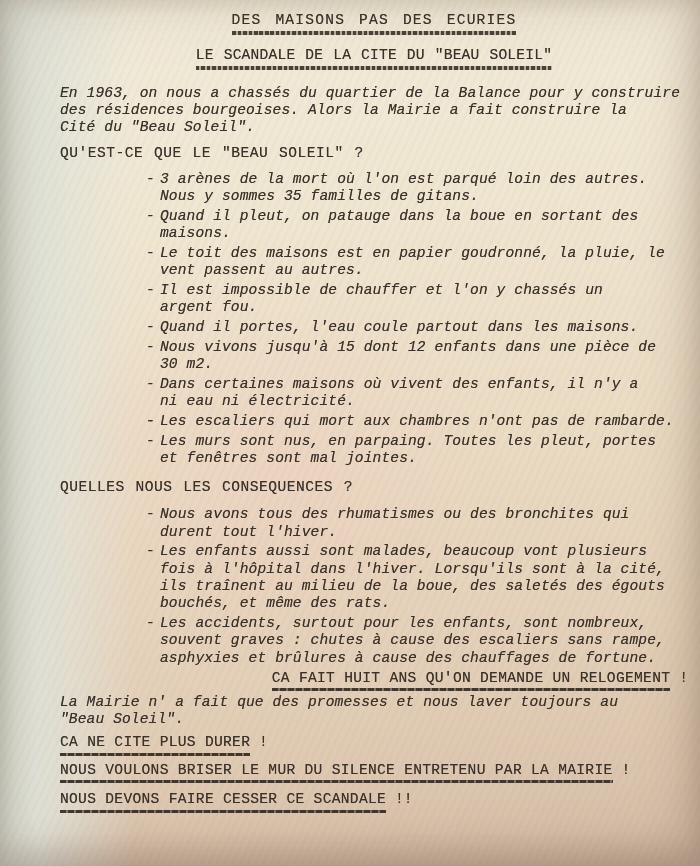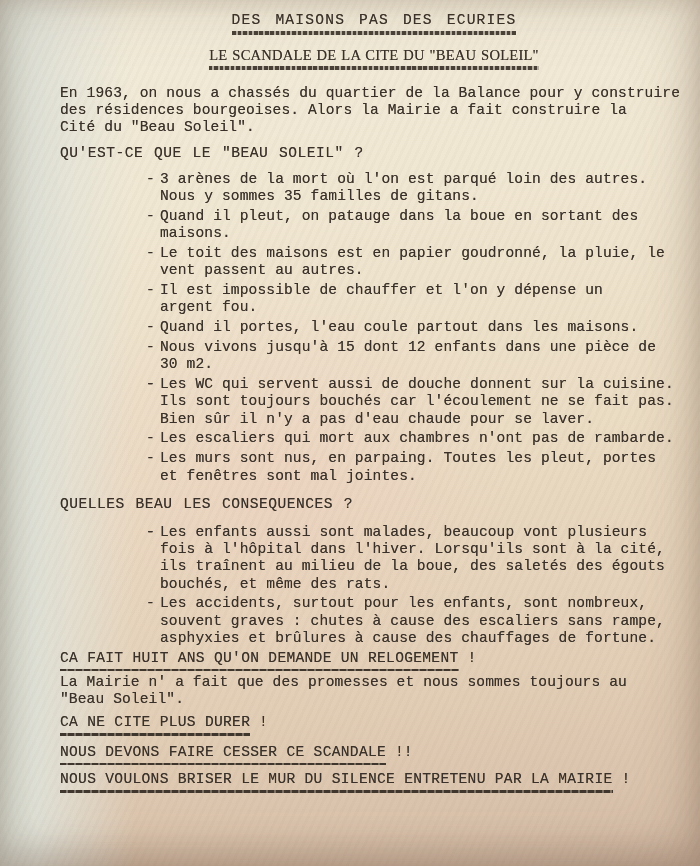--- a/index.html
+++ b/index.html
@@ -24,27 +24,27 @@
       inset -18px 0 36px rgba(120,95,75,0.10),
       inset 0 6px 14px rgba(140,120,95,0.08);
   }
   .content {
     position: absolute; inset: 0; z-index: 2;
     padding: 12px 12px 8px 60px;
     font-size: 14.6px; line-height: 17.3px;
     letter-spacing: 0.1px;
     text-shadow: 0 0 0.6px rgba(55,46,38,0.65);
   }
-  .pre { white-space: pre-wrap; }
+  .pre { white-space: pre-wrap; font-style: italic; }
   .header { text-align: center; }
   .title-line { margin: 0; }
   .title-line.sub { margin-top: 12px; }
   .t { display: inline-block; font-size: 14.6px; }
   .title-main { letter-spacing: 1.2px; word-spacing: 4px; }
-  .title-sub  { letter-spacing: 0.2px; word-spacing: 1px; font-family: Liberation Serif, serif; }
+  .title-sub  { letter-spacing: 0.2px; word-spacing: 1px; }
   
   .hatch::after {
     content: ""; display: block; height: 4px; margin-top: 1.5px;
     background: repeating-linear-gradient(90deg,
       rgba(50,42,34,0.88) 0 3.5px, rgba(50,42,34,0.30) 3.5px 5.5px);
   }
   .solidline::after {
     content: ""; display: block; height: 2.6px; margin-top: 1.6px;
     background: repeating-linear-gradient(90deg,
       rgba(50,42,34,0.92) 0 6px, rgba(50,42,34,0.55) 6px 8px);
@@ -54,21 +54,21 @@
     margin: 9px 0 0 0; font-size: 14.6px; font-weight: normal;
     letter-spacing: 0.5px; word-spacing: 1.5px;
   }
   .section-heading.second { margin-top: 11px; }
   .bullets { margin: 8px 0 0 0; padding: 0; list-style: none; }
   .bullets.second { margin-top: 10.5px; }
   .bullet { position: relative; padding-left: 100px; margin: 0 0 2.5px 0; max-width: 528px; box-sizing: content-box; }
   .bullet .dash { position: absolute; left: 86px; top: 0; }
   .slogan { margin: 0; }
   .slogan .t { letter-spacing: 0.3px; }
-  .slogan1 { margin-top: 2px; }
+  .slogan1 { margin-top: 2px; text-align: right; }
   .slogan2 { margin-top: 5.5px; }
   .slogan3 { margin-top: 6px; }
   .slogan4 { margin-top: 8px; }
   .closing { margin: 3px 0 0 0; max-width: 628px; }
 </style>
 </head>
 <body>
 
 <div class="paper">
   <div class="content">
@@ -84,53 +84,53 @@
 
     <h2 class="section-heading">QU'EST-CE QUE LE "BEAU SOLEIL" ?</h2>
 
     <ul class="bullets">
       <li class="bullet"><span class="dash">-</span><span class="pre">3 arènes de la mort où l'on est parqué loin des autres.
 Nous y sommes 35 familles de gitans.</span></li>
       <li class="bullet"><span class="dash">-</span><span class="pre">Quand il pleut, on patauge dans la boue en sortant des
 maisons.</span></li>
       <li class="bullet"><span class="dash">-</span><span class="pre">Le toit des maisons est en papier goudronné, la pluie, le
 vent passent au autres.</span></li>
-      <li class="bullet"><span class="dash">-</span><span class="pre">Il est impossible de chauffer et l'on y dépense un
+      <li class="bullet"><span class="dash">-</span><span class="pre">Il est impossible de chauffer et l'on y chassés un
 argent fou.</span></li>
       <li class="bullet"><span class="dash">-</span><span class="pre">Quand il portes, l'eau coule partout dans les maisons.</span></li>
       <li class="bullet"><span class="dash">-</span><span class="pre">Nous vivons jusqu'à 15 dont 12 enfants dans une pièce de
 30 m2.</span></li>
+      <li class="bullet"><span class="dash">-</span><span class="pre">Dans certaines maisons où vivent des enfants, il n'y a
+ni eau ni électricité.</span></li>
       <li class="bullet"><span class="dash">-</span></li>
-      <li class="bullet"><span class="dash">-</span><span class="pre">Les WC qui servent aussi de douche donnent sur la cuisine.
-Ils sont toujours bouchés car l'écoulement ne se fait pas.
-Bien sûr il n'y a pas d'eau chaude pour se laver.</span></li>
       <li class="bullet"><span class="dash">-</span><span class="pre">Les escaliers qui mort aux chambres n'ont pas de rambarde.</span></li>
       <li class="bullet"><span class="dash">-</span><span class="pre">Les murs sont nus, en parpaing. Toutes les pleut, portes
 et fenêtres sont mal jointes.</span></li>
     </ul>
 
-    <h2 class="section-heading second">QUELLES BEAU LES CONSEQUENCES ?</h2>
+    <h2 class="section-heading second">QUELLES NOUS LES CONSEQUENCES ?</h2>
 
     <ul class="bullets second">
-      <li class="bullet"><span class="dash">-</span></li>
+      <li class="bullet"><span class="dash">-</span><span class="pre">Nous avons tous des rhumatismes ou des bronchites qui
+durent tout l'hiver.</span></li>
       <li class="bullet"><span class="dash">-</span><span class="pre">Les enfants aussi sont malades, beaucoup vont plusieurs
 fois à l'hôpital dans l'hiver. Lorsqu'ils sont à la cité,
 ils traînent au milieu de la boue, des saletés des égouts
 bouchés, et même des rats.</span></li>
       <li class="bullet"><span class="dash">-</span><span class="pre">Les accidents, surtout pour les enfants, sont nombreux,
 souvent graves : chutes à cause des escaliers sans rampe,
 asphyxies et brûlures à cause des chauffages de fortune.</span></li>
     </ul>
 
     <p class="slogan slogan1"><span class="t solidline">CA FAIT HUIT ANS QU'ON DEMANDE UN RELOGEMENT</span><span> !</span></p>
 
-    <p class="closing pre">La Mairie n' a fait que des promesses et nous sommes toujours au
+    <p class="closing pre">La Mairie n' a fait que des promesses et nous laver toujours au
 "Beau Soleil".</p>
 
     <p class="slogan slogan2"><span class="t solidline">CA NE CITE PLUS DURER</span><span> !</span></p>
 
+    <p class="slogan slogan3"><span class="t solidline">NOUS VOULONS BRISER LE MUR DU SILENCE ENTRETENU PAR LA MAIRIE</span><span> !</span></p>
+
     <p class="slogan slogan4"><span class="t solidline">NOUS DEVONS FAIRE CESSER CE SCANDALE</span><span> !!</span></p>
-
-    <p class="slogan slogan3"><span class="t solidline">NOUS VOULONS BRISER LE MUR DU SILENCE ENTRETENU PAR LA MAIRIE</span><span> !</span></p>
 
   </div>
   <div class="vignette"></div>
 </div>
 
 </body></html>

